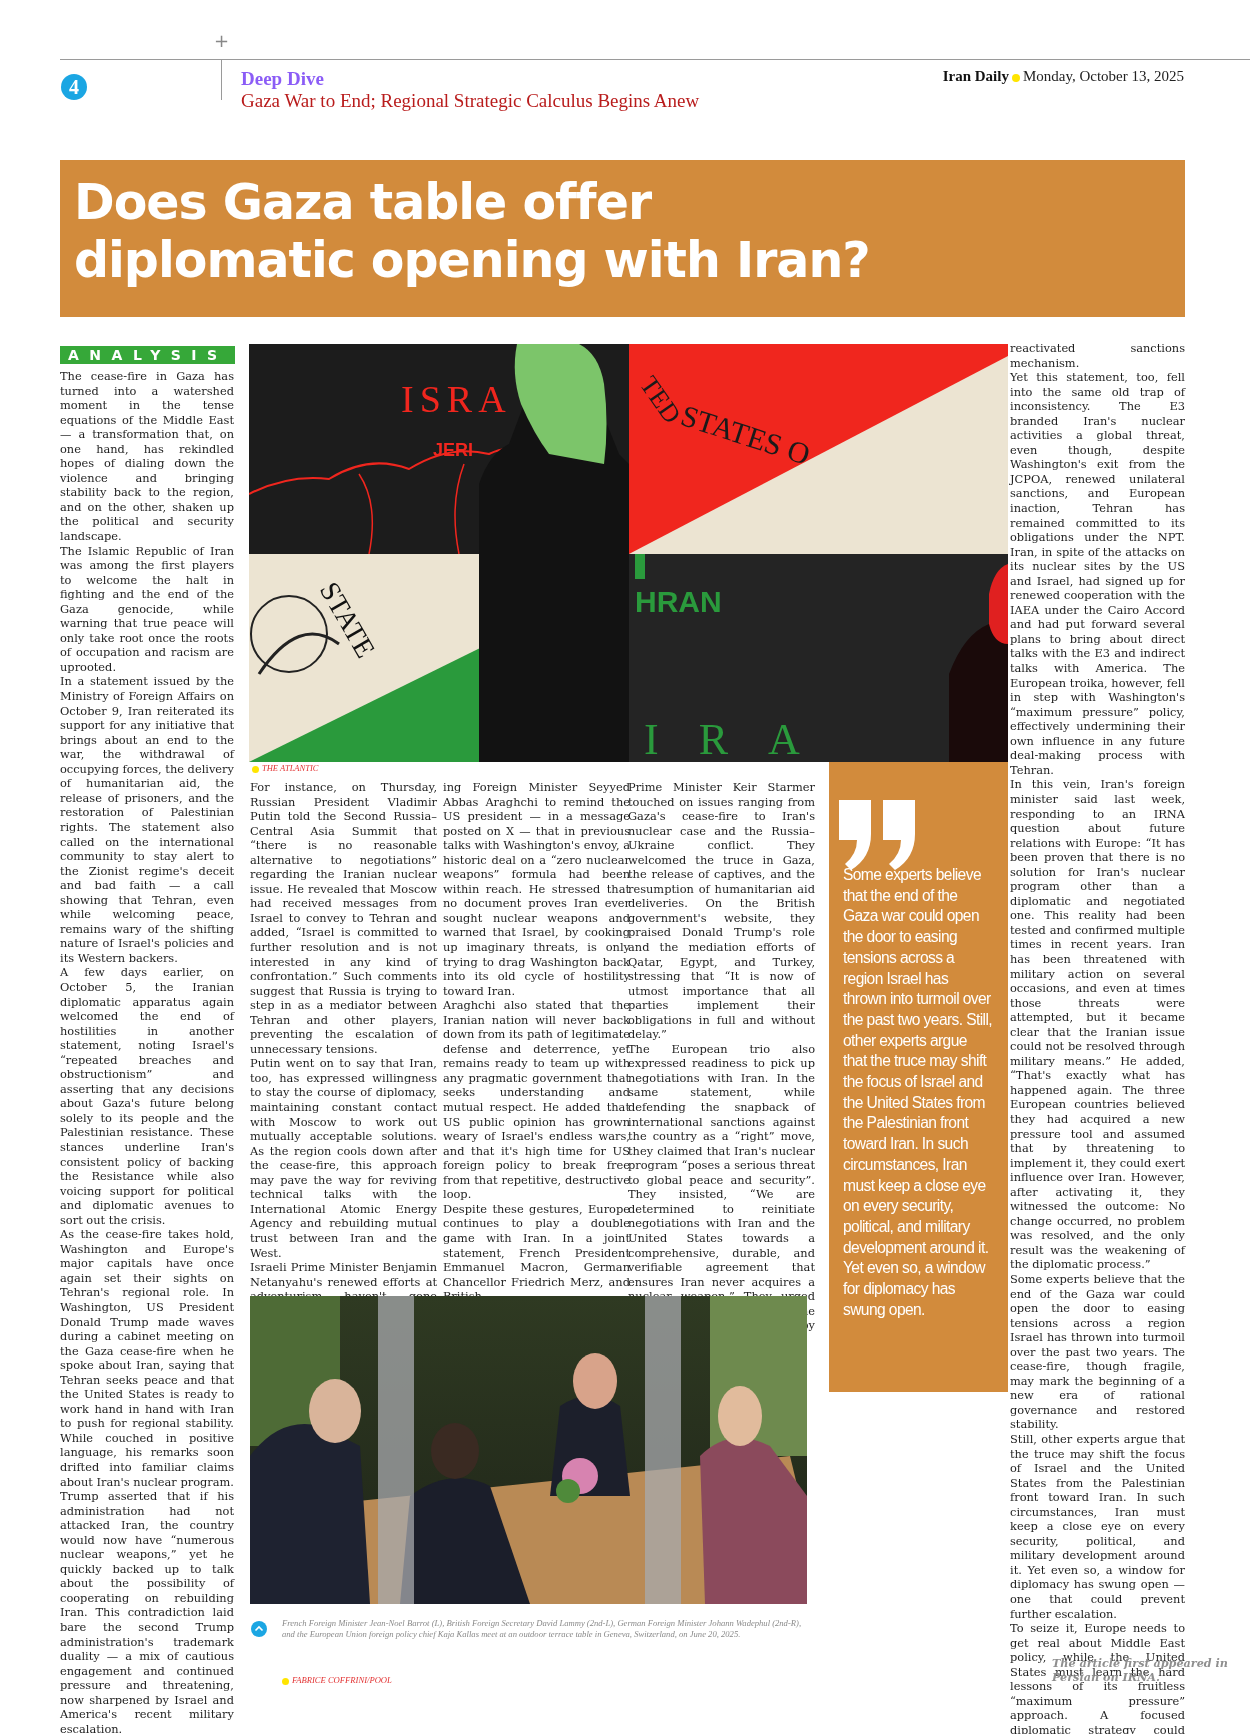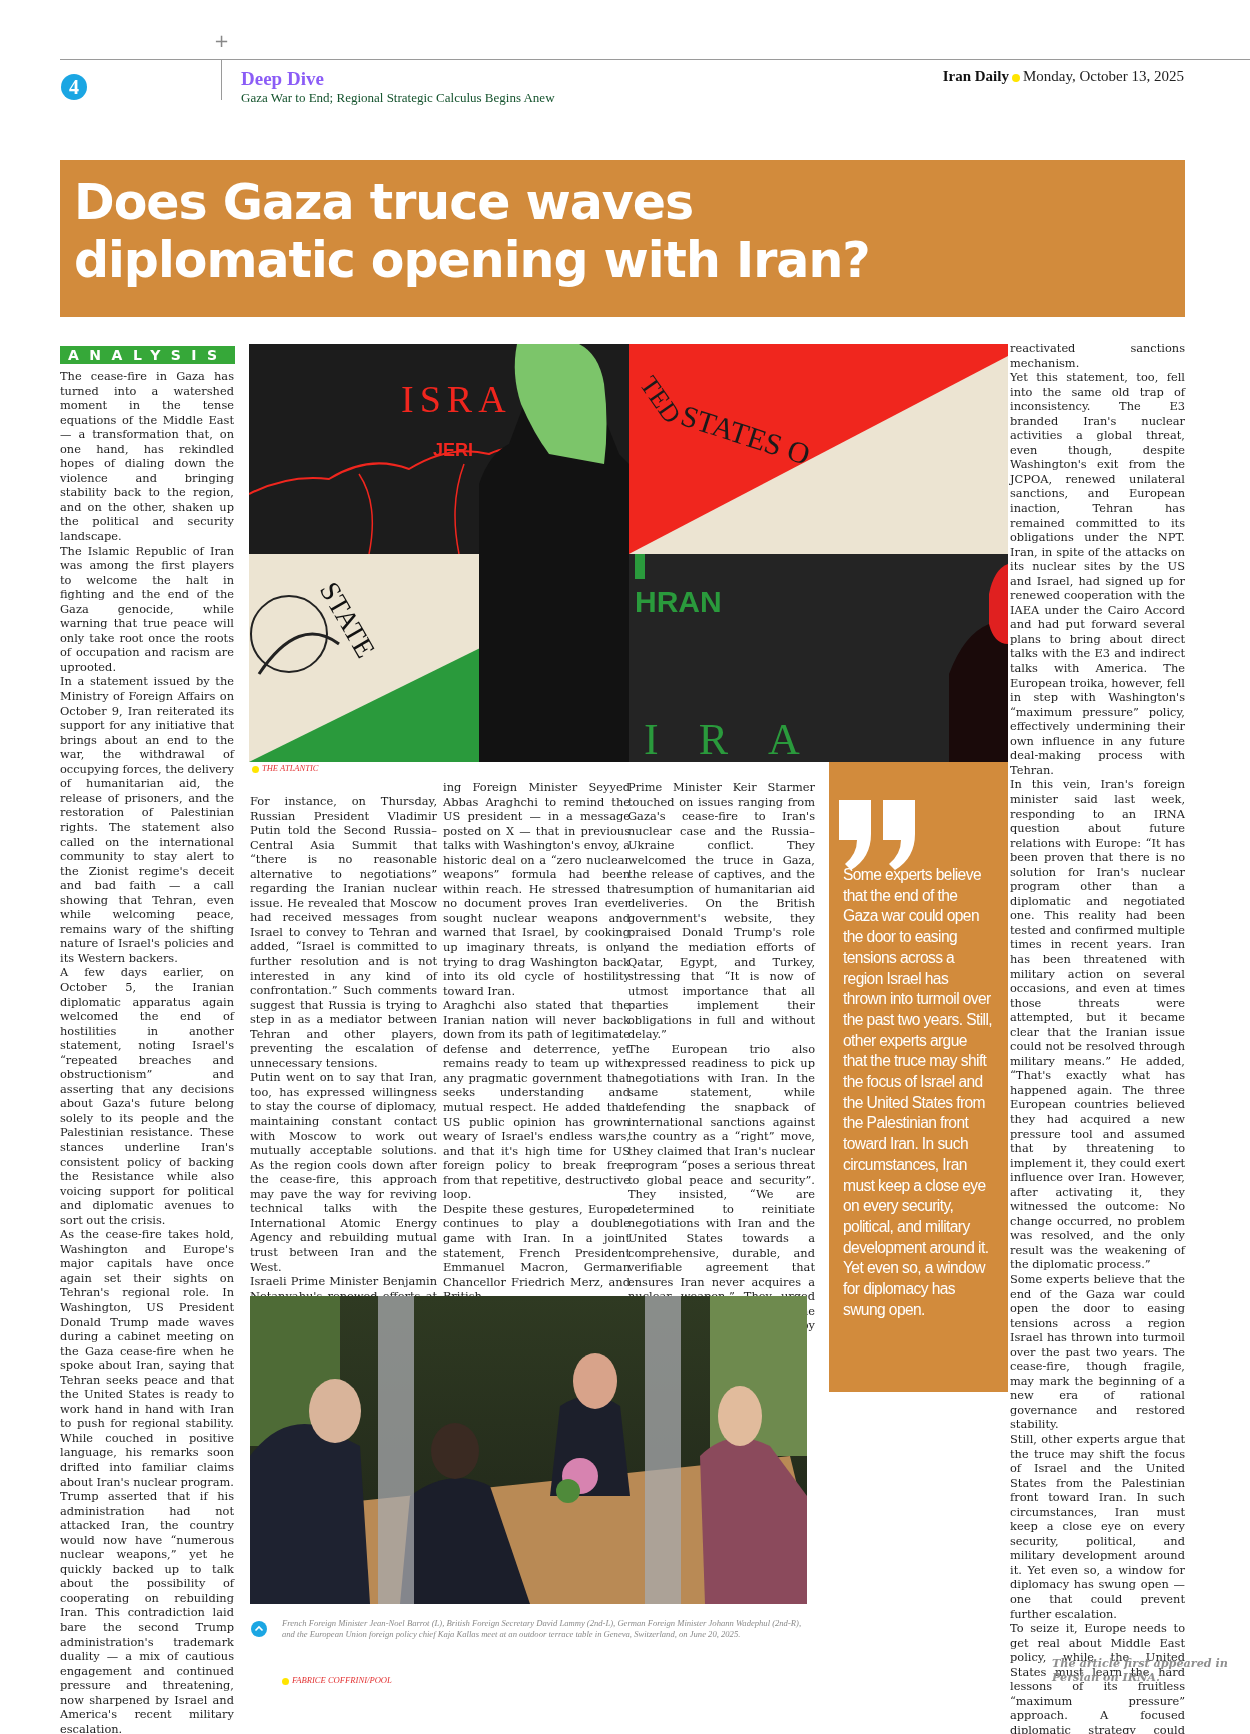--- a/index.html
+++ b/index.html
@@ -3,31 +3,31 @@
 <meta charset="utf-8">
 <style>
   * { box-sizing: border-box; margin: 0; padding: 0; }
   body { width: 1250px; height: 1734px; background: #ffffff; position: relative; overflow: hidden; font-family: "DejaVu Serif", serif; color: #1a1a1a; }
   .abs { position: absolute; }
   .crop-mark { left: 214px; top: 32px; font-family: "DejaVu Sans", sans-serif; font-size: 18px; color: #888; line-height: 1; }
   .top-rule { left: 60px; top: 59px; width: 1190px; height: 1px; background: #9a9a9a; }
   .vert-rule { left: 221px; top: 60px; width: 1px; height: 40px; background: #9a9a9a; }
   .page-num { left: 61px; top: 74px; width: 26px; height: 26px; border-radius: 50%; background: #1ba6e3; color: #fff; font-family: "Liberation Serif", serif; font-weight: bold; font-size: 20px; text-align: center; line-height: 26px; }
   .section-title { left: 241px; top: 68px; font-family: "Liberation Serif", serif; font-weight: bold; font-size: 19px; color: #8b5cf6; }
-  .section-sub { left: 241px; top: 90px; font-family: "Liberation Serif", serif; font-size: 13px; color: #14532d; }
+  .section-sub { left: 241px; top: 90px; font-family: "Liberation Serif", serif; font-size: 19px; color: #b91c1c; }
   .masthead { right: 66px; top: 68px; font-family: "Liberation Serif", serif; font-size: 15px; color: #222; white-space: nowrap; }
   .masthead b { font-weight: bold; color: #111; }
   .dot { display: inline-block; width: 8px; height: 8px; border-radius: 50%; background: #ffe500; margin: 0 3px; vertical-align: middle; }
   .headline-box { left: 60px; top: 160px; width: 1125px; height: 157px; background: #d28b3c; padding: 14px 14px; }
   .headline { font-family: "DejaVu Sans", sans-serif; font-weight: bold; color: #fff; font-size: 49px; line-height: 58px; letter-spacing: -1px; }
   .analysis-tag { left: 60px; top: 346px; width: 175px; height: 18px; background: #36a839; color: #fff; font-family: "DejaVu Sans", sans-serif; font-weight: bold; font-size: 14px; letter-spacing: 10.5px; line-height: 18px; padding-left: 8px; }
   .col { font-size: 11.4px; line-height: 14.55px; text-align: justify; hyphens: manual; color: #1e1e1e; }
   .col p { text-indent: 0; }
   .col1 { left: 60px; top: 369px; width: 174px; }
-  .col2 { left: 250px; top: 780px; width: 187px; margin-top: 14px; }
+  .col2 { left: 250px; top: 780px; width: 187px; }
   .col3 { left: 443px; top: 780px; width: 187px; }
   .col4 { left: 628px; top: 780px; width: 187px; }
   .col5 { left: 1010px; top: 341px; width: 175px; }
   .main-image { left: 249px; top: 344px; width: 759px; height: 418px; overflow: hidden; background: #1b1b1b; }
   .img-credit { left: 252px; top: 763px; font-family: "Liberation Serif", serif; font-style: italic; font-size: 8.5px; color: #e23232; }
   .quote-box { left: 829px; top: 762px; width: 179px; height: 630px; background: #d28b3c; padding: 18px 14px 0 14px; }
   .quote-mark { font-family: "DejaVu Sans", sans-serif; font-weight: bold; color: #fff; font-size: 130px; line-height: 90px; height: 80px; letter-spacing: -14px; margin-left: -4px; }
   .quote-text { font-family: "Liberation Sans", sans-serif; color: #fff; font-size: 15.6px; line-height: 20.7px; letter-spacing: -0.6px; margin-top: 5px; }
   .photo { left: 250px; top: 1296px; width: 557px; height: 308px; overflow: hidden; background: #3a3a30; }
   .caption-icon { left: 251px; top: 1621px; width: 16px; height: 16px; border-radius: 50%; background: #1ba6e3; }
@@ -42,21 +42,21 @@
 <div class="abs top-rule"></div>
 <div class="abs vert-rule"></div>
 <div class="abs page-num">4</div>
 <div class="abs section-title">Deep Dive</div>
 <div class="abs section-sub">Gaza War to End; Regional Strategic Calculus Begins Anew</div>
 <div class="abs masthead">
   <b>Iran Daily</b><span class="dot"></span><span>Monday, October 13, 2025</span>
 </div>
 
 <div class="abs headline-box">
-  <div class="headline">Does Gaza truce waves</div>
+  <div class="headline">Does Gaza table offer</div>
   <div class="headline">diplomatic opening with Iran?</div>
 </div>
 
 <div class="abs analysis-tag">ANALYSIS</div>
 
 <div class="abs col col1">
   <p>The cease-fire in Gaza has turned into a watershed moment in the tense equations of the Middle East — a transformation that, on one hand, has rekindled hopes of dialing down the violence and bringing stability back to the region, and on the other, shaken up the political and security landscape.</p>
   <p>The Islamic Republic of Iran was among the first players to welcome the halt in fighting and the end of the Gaza genocide, while warning that true peace will only take root once the roots of occupation and racism are uprooted.</p>
   <p>In a statement issued by the Ministry of Foreign Affairs on October 9, Iran reiterated its support for any initiative that brings about an end to the war, the withdrawal of occupying forces, the delivery of humanitarian aid, the release of prisoners, and the restoration of Palestinian rights. The statement also called on the international community to stay alert to the Zionist regime's deceit and bad faith — a call showing that Tehran, even while welcoming peace, remains wary of the shifting nature of Israel's policies and its Western backers.</p>
   <p>A few days earlier, on October 5, the Iranian diplomatic apparatus again welcomed the end of hostilities in another statement, noting Israel's “repeated breaches and obstructionism” and asserting that any decisions about Gaza's future belong solely to its people and the Palestinian resistance. These stances underline Iran's consistent policy of backing the Resistance while also voicing support for political and diplomatic avenues to sort out the crisis.</p>

